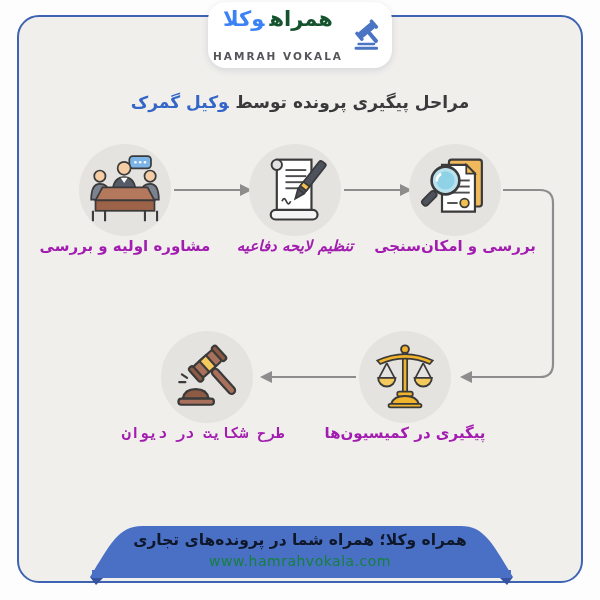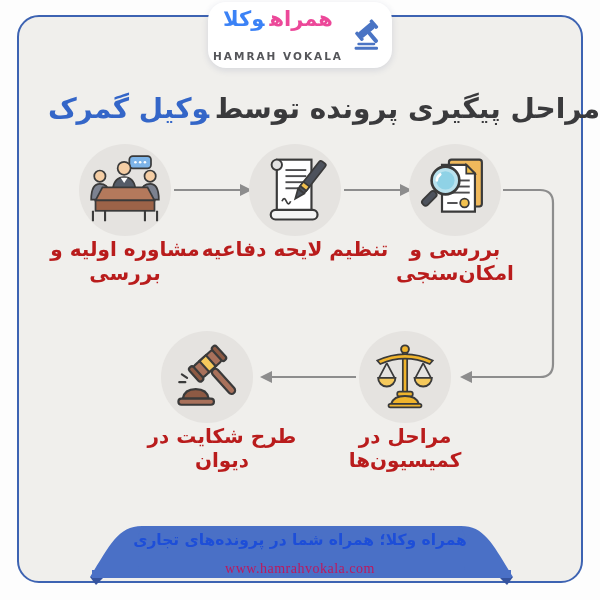--- a/index.html
+++ b/index.html
@@ -29,31 +29,32 @@
     border-radius:18px;
     box-shadow:0 2px 7px rgba(40,60,110,.14);
     z-index:6;
     display:flex;
     align-items:center;
     justify-content:center;
     gap:8px;
   }
   .logo-text { direction:rtl; text-align:center; }
   .logo-fa { font-size:21px; font-weight:bold; line-height:1.05; letter-spacing:0; }
-  .logo-fa .dark { color:#ec4899; }
+  .logo-fa .dark { color:#14532d; }
   .logo-fa .blue { color:#3b82f6; margin-inline-start:5px; }
   .logo-en { font-size:10.5px; font-weight:bold; color:#55565a; letter-spacing:2px; margin-top:20px; }
   .logo-gavel { width:36px; height:34px; flex:0 0 auto; }
 
   
   .title {
     position:absolute;
     left:0; top:92px; width:600px;
+    text-align:center;
     direction:rtl;
-    font-size:28px;
+    font-size:17px;
     font-weight:bold;
     color:#3a3a3c;
     z-index:3;
   }
   .title .highlight { color:#3466c8; margin-inline-start:8px; }
 
   
   .step-circle {
     position:absolute;
     width:92px; height:92px;
@@ -61,66 +62,65 @@
     background:#e5e3e0;
     display:flex; align-items:center; justify-content:center;
     z-index:3;
   }
   .step-circle svg { width:78px; height:78px; }
   .step-label {
     position:absolute;
     width:190px;
     text-align:center;
     direction:rtl;
-    font-size:20px;
+    font-size:15px;
     font-weight:bold;
-    color:#b91c1c;
+    color:#a21caf;
     z-index:3;
   }
   #c1 { left:79px;  top:144px; }
   #c2 { left:249px; top:144px; }
   #c3 { left:409px; top:144px; }
   #c4 { left:359px; top:331px; }
   #c5 { left:161px; top:331px; }
   #l1 { left:30px;  top:237px; }
-  #l2 { left:200px; top:237px; }
+  #l2 { left:200px; top:237px;font-style:italic; }
   #l3 { left:360px; top:237px;text-align:center; }
   #l4 { left:310px; top:424px; }
-  #l5 { left:127px; top:424px; }
+  #l5 { left:108px; top:424px;font-family:Liberation Mono, monospace; }
 
   .connectors {
     position:absolute; left:0; top:0;
     width:600px; height:600px;
     z-index:2; pointer-events:none;
   }
 
   
   .ribbon-svg {
     position:absolute; left:0; top:515px;
     width:600px; height:85px;
     z-index:7; pointer-events:none;
   }
   .ribbon-text {
     position:absolute;
     left:100px; top:530px; width:400px;
     text-align:center; z-index:8;
   }
   .ribbon-tagline {
     direction:rtl;
-    color:#1d4ed8;
+    color:#0f172a;
     font-size:15.5px;
     font-weight:bold;
     line-height:1.35;
   }
   .ribbon-url {
-    color:#be185d;
+    color:#15803d;
     font-size:14px;
-    margin-top:10px;
+    margin-top:2px;
     letter-spacing:.5px;
-    font-family:Liberation Serif, serif;
   }
 </style>
 </head>
 <body>
 
 <div class="card"></div>
 
 <div class="logo-box">
   <div class="logo-text">
     <div class="logo-fa">
@@ -225,21 +225,21 @@
     <path d="M13,26 Q45,11 77,26 L73.5,30 Q45,17.5 16.5,30 Z" fill="#f0b42c" stroke="#3a3a3a" stroke-width="2"></path>
     <path d="M24,29 l-9,17 m9,-17 l9,17" fill="none" stroke="#3a3a3a" stroke-width="2"></path>
     <path d="M14,46 a10,10 0 0 0 20,0 z" fill="#f5c95c" stroke="#3a3a3a" stroke-width="2.2"></path>
     <path d="M66,29 l-9,17 m9,-17 l9,17" fill="none" stroke="#3a3a3a" stroke-width="2"></path>
     <path d="M56,46 a10,10 0 0 0 20,0 z" fill="#f5c95c" stroke="#3a3a3a" stroke-width="2.2"></path>
     <rect x="36" y="62" width="18" height="5.5" rx="2.5" fill="#f0b42c" stroke="#3a3a3a" stroke-width="2"></rect>
     <path d="M29,76 q3,-9 16,-9 q13,0 16,9 z" fill="#f0b42c" stroke="#3a3a3a" stroke-width="2.2"></path>
     <rect x="26" y="76" width="38" height="4" rx="2" fill="#f0b42c" stroke="#3a3a3a" stroke-width="2"></rect>
   </svg>
 </div>
-<div class="step-label" id="l4">مراحل در کمیسیون‌ها</div>
+<div class="step-label" id="l4">پیگیری در کمیسیون‌ها</div>
 
 <div class="step-circle" id="c5">
   <svg viewBox="0 0 90 90">
     <g transform="rotate(-42 46 30)">
       <rect x="29" y="21" width="34" height="17" rx="5" fill="#a9715b" stroke="#3a3a3a" stroke-width="2.5"></rect>
       <rect x="41" y="21" width="10" height="17" fill="#f5c95c" stroke="#3a3a3a" stroke-width="2.5"></rect>
       <rect x="25" y="19" width="6.5" height="21" rx="3" fill="#8d5a44" stroke="#3a3a3a" stroke-width="2.5"></rect>
       <rect x="60.5" y="19" width="6.5" height="21" rx="3" fill="#8d5a44" stroke="#3a3a3a" stroke-width="2.5"></rect>
       <rect x="42" y="39" width="8" height="36" rx="4" fill="#a9715b" stroke="#3a3a3a" stroke-width="2.5"></rect>
     </g>

